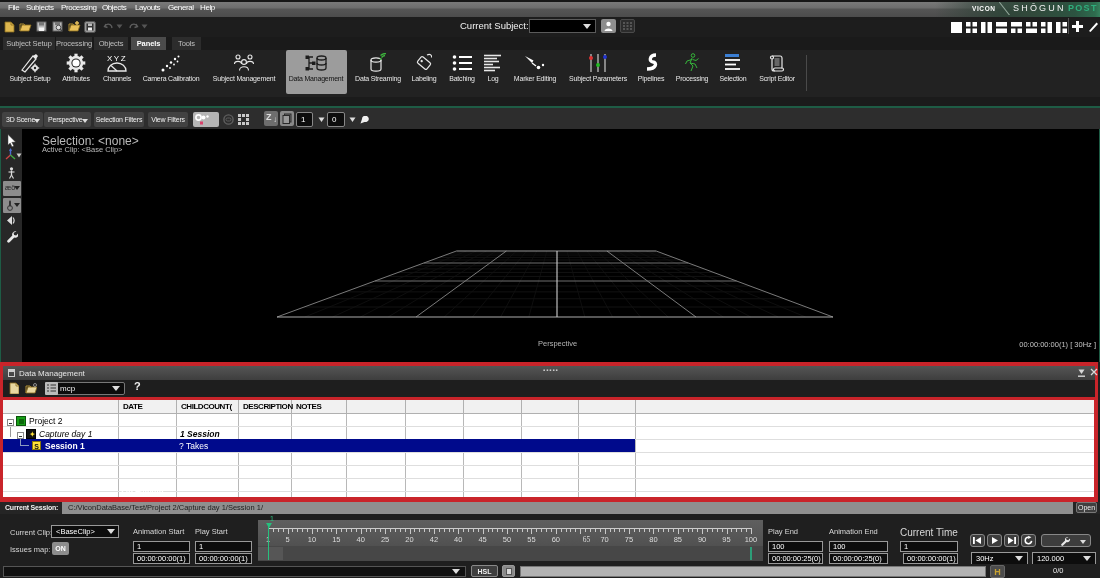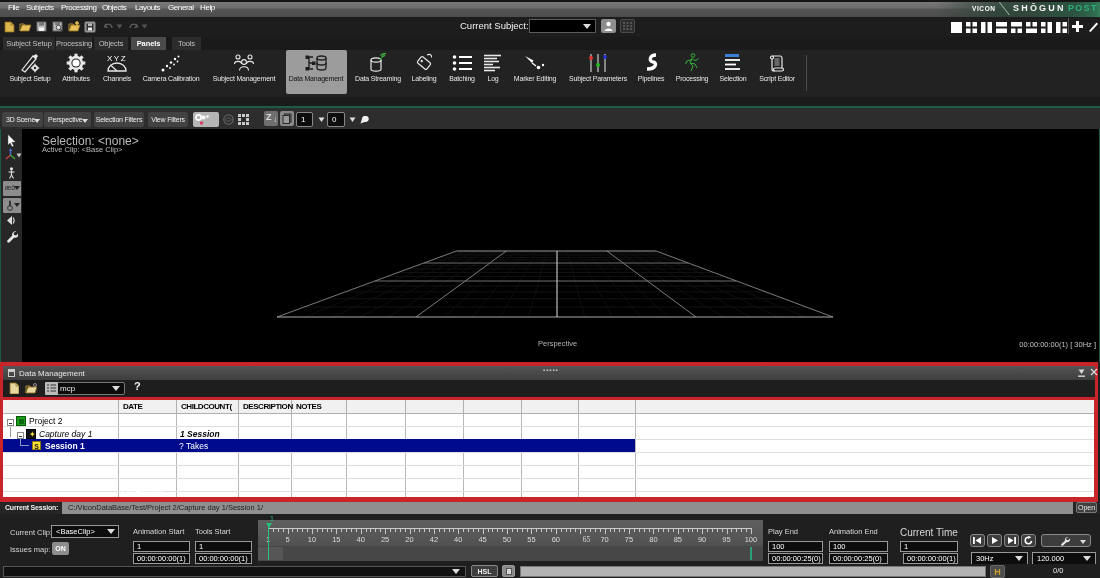--- a/index.html
+++ b/index.html
@@ -21,21 +21,21 @@
       <div class="abs" style="left: 102px; top: 3px; color: rgb(255, 255, 255); font-size: 8px; letter-spacing: -0.4px;">Objects</div>
       <div class="abs" style="left: 135px; top: 3px; color: rgb(255, 255, 255); font-size: 8px; letter-spacing: -0.4px;">Layouts</div>
       <div class="abs" style="left: 168px; top: 3px; color: rgb(255, 255, 255); font-size: 8px; letter-spacing: -0.4px;">General</div>
       <div class="abs" style="left: 200px; top: 3px; color: rgb(255, 255, 255); font-size: 8px; letter-spacing: -0.4px;">Help</div>
     </div>
 
   <div class="abs" style="left:972px;top:5px;color:#fff;font-size:6.5px;font-weight:bold;letter-spacing:0.6px;">VICON</div>
   <div class="abs" style="left:999px;top:2px;width:14px;height:13px;overflow:hidden;">
     <div class="abs" style="left:6px;top:-2px;width:1.2px;height:20px;background:#93a89c;transform:rotate(-38deg);"></div>
   </div>
-  <div class="abs" style="left:1013px;top:3px;color:#f2f2f2;font-size:9px;font-weight:bold;letter-spacing:2.2px;">SHŌGUN</div>
+  <div class="abs" style="left:1013px;top:3px;color:#f2f2f2;font-size:9px;font-weight:normal;letter-spacing:2.2px;">SHŌGUN</div>
   <div class="abs" style="left:1068px;top:3px;color:#2fae7c;font-size:9px;font-weight:bold;letter-spacing:1.3px;">POST</div>
 </div>
 
 <div class="abs" id="toolbar2" style="left:0;top:17px;width:1100px;height:20px;background:#1d1d1d;">
     <div class="abs" style="left: 4px; top: 4px; width: 11px; height: 12px;">
       <svg width="11" height="12" viewBox="0 0 11 12">
         <path d="M1 1 L7 1 L10 4 L10 11 L1 11 Z" fill="#ddb64e" stroke="#8a6d20" stroke-width="0.8"></path>
         <path d="M7 1 L7 4 L10 4" fill="none" stroke="#8a6d20" stroke-width="0.8"></path>
       </svg>
     </div>
@@ -806,21 +806,21 @@
     <div class="abs" style="left: 736.3px; top: 14px; width: 1px; height: 4px; background: rgb(200, 200, 200);"></div>
     <div class="abs" style="left: 741.2px; top: 14px; width: 1px; height: 4px; background: rgb(200, 200, 200);"></div>
     <div class="abs" style="left: 746px; top: 14px; width: 1px; height: 4px; background: rgb(200, 200, 200);"></div>
     <div class="abs" style="left: 750.9px; top: 14px; width: 1px; height: 6px; background: rgb(200, 200, 200);"></div>
     <div class="abs" style="left: 740.9px; top: 21px; width: 20px; text-align: center; font-size: 7.5px; color: rgb(220, 220, 220);">100</div>
     <div class="abs" style="left: 270px; top: 1px; width: 10px; font-size: 7px; color: rgb(39, 192, 126);">1</div>
     <div class="abs" style="left: 268px; top: 9px; width: 1.3px; height: 37px; background: rgb(39, 192, 126);"></div>
     <div class="abs" style="left: 265.5px; top: 9px; width: 0px; height: 0px; border-left: 3.5px solid transparent; border-right: 3.5px solid transparent; border-top: 5px solid rgb(39, 192, 126);"></div>
     <div class="abs" style="left: 750px; top: 33px; width: 2px; height: 13px; background: rgb(45, 157, 120);"></div>
     <div class="abs" style="left: 133px; top: 13px; font-size: 7.5px; color: rgb(216, 216, 216);">Animation Start</div>
-    <div class="abs" style="left: 195px; top: 13px; font-size: 7.5px; color: rgb(216, 216, 216);">Tools Start</div>
+    <div class="abs" style="left: 195px; top: 13px; font-size: 7.5px; color: rgb(216, 216, 216);">Play Start</div>
     <div class="abs" style="left: 768px; top: 13px; font-size: 7.5px; color: rgb(216, 216, 216);">Play End</div>
     <div class="abs" style="left: 829px; top: 13px; font-size: 7.5px; color: rgb(216, 216, 216);">Animation End</div>
     <div class="abs" style="left: 900px; top: 13px; font-size: 10px; color: rgb(216, 216, 216);">Current Time</div>
     <div class="abs" style="left: 133px; top: 27px; width: 57px; height: 11px; background: rgb(13, 13, 13); border: 1px solid rgb(153, 153, 153); color: rgb(255, 255, 255); font-size: 7.5px; line-height: 9px; padding-left: 3px;">1</div>
     <div class="abs" style="left: 133px; top: 39px; width: 57px; height: 11px; background: rgb(13, 13, 13); border: 1px solid rgb(153, 153, 153); color: rgb(255, 255, 255); font-size: 7.5px; line-height: 9px; padding-left: 3px;">00:00:00:00(1)</div>
     <div class="abs" style="left: 195px; top: 27px; width: 57px; height: 11px; background: rgb(13, 13, 13); border: 1px solid rgb(153, 153, 153); color: rgb(255, 255, 255); font-size: 7.5px; line-height: 9px; padding-left: 3px;">1</div>
     <div class="abs" style="left: 195px; top: 39px; width: 57px; height: 11px; background: rgb(13, 13, 13); border: 1px solid rgb(153, 153, 153); color: rgb(255, 255, 255); font-size: 7.5px; line-height: 9px; padding-left: 3px;">00:00:00:00(1)</div>
     <div class="abs" style="left: 768px; top: 27px; width: 55px; height: 11px; background: rgb(13, 13, 13); border: 1px solid rgb(153, 153, 153); color: rgb(255, 255, 255); font-size: 7.5px; line-height: 9px; padding-left: 3px;">100</div>
     <div class="abs" style="left: 768px; top: 39px; width: 55px; height: 11px; background: rgb(13, 13, 13); border: 1px solid rgb(153, 153, 153); color: rgb(255, 255, 255); font-size: 7.5px; line-height: 9px; padding-left: 3px;">00:00:00:25(0)</div>
     <div class="abs" style="left: 829px; top: 27px; width: 59px; height: 11px; background: rgb(13, 13, 13); border: 1px solid rgb(153, 153, 153); color: rgb(255, 255, 255); font-size: 7.5px; line-height: 9px; padding-left: 3px;">100</div>

